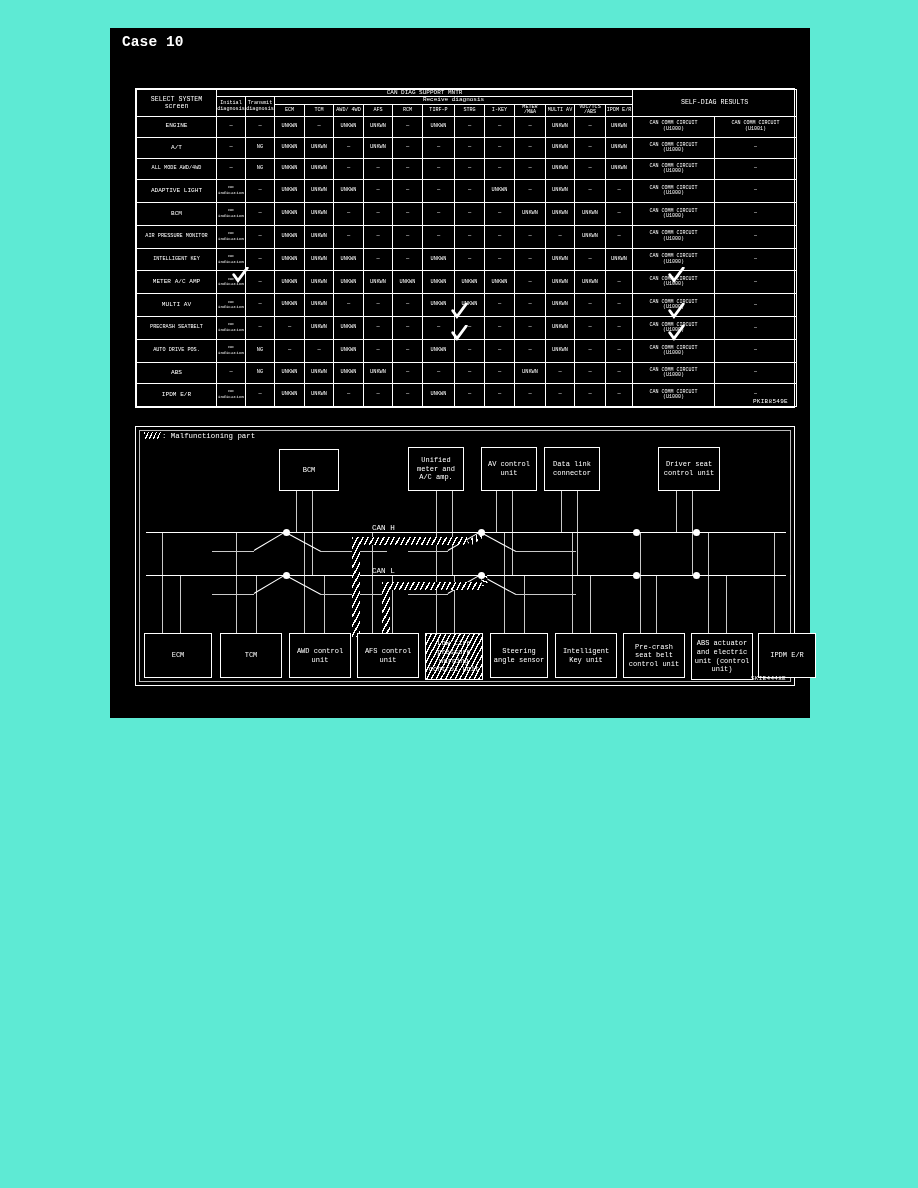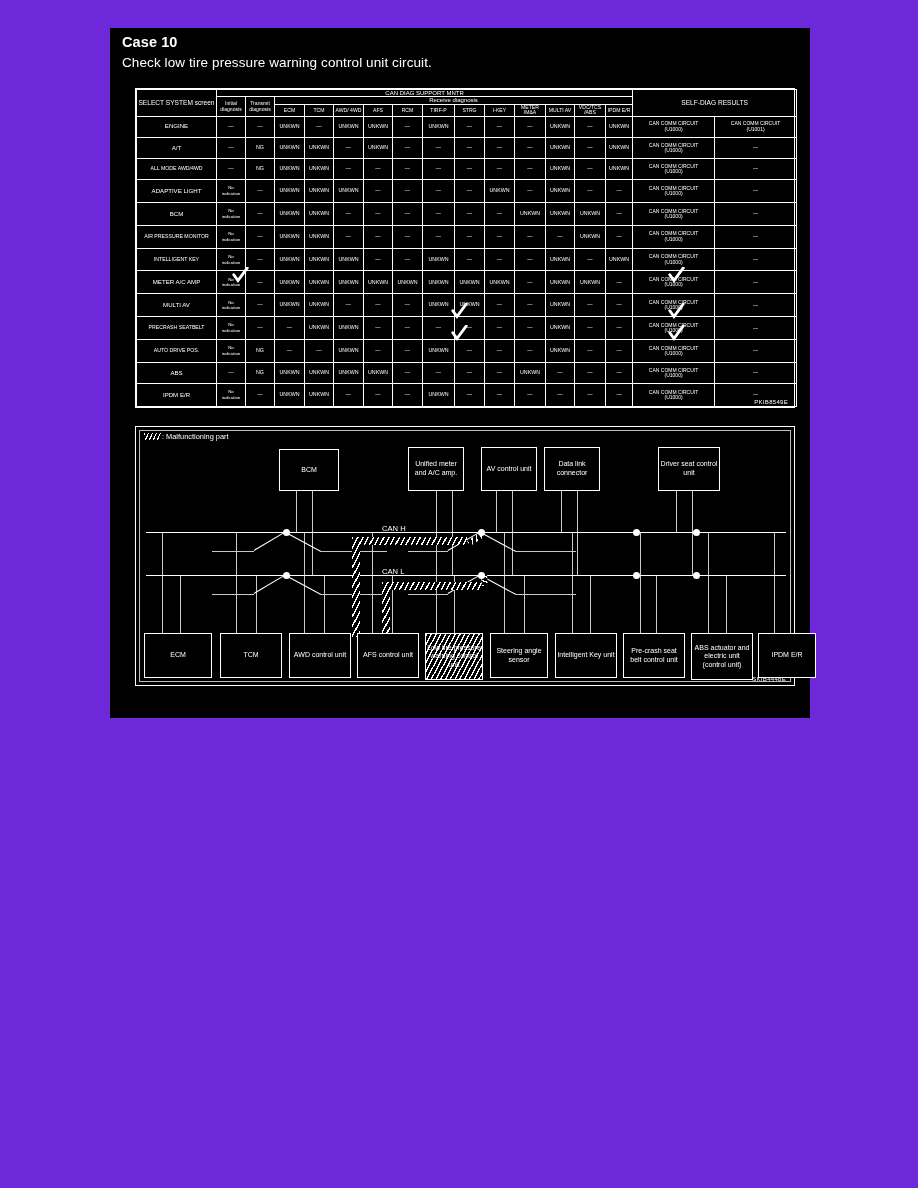--- a/index.html
+++ b/index.html
@@ -1,17 +1,17 @@
 <!DOCTYPE html>
 <html><head>
 <meta charset="utf-8">
 <style>
   html,body{margin:0;padding:0;background:#ffffff;}
   body{font-family:"Liberation Sans",sans-serif;}
-  #page{position:relative;width:918px;height:1188px;background:#6d28d9;overflow:hidden;}
+  #page{position:relative;width:918px;height:1188px;background:#5eead4;overflow:hidden;font-family:Liberation Mono, monospace;}
 
   
   #figure{position:absolute;left:110px;top:28px;width:700px;height:690px;background:#000000;}
 
   
   #case-title{position:absolute;left:12px;top:6px;color:#ffffff;font-size:14.5px;font-weight:bold;letter-spacing:.1px;}
   #case-desc{position:absolute;left:12px;top:27px;color:#ffffff;font-size:13.5px;letter-spacing:.1px;}
 
   
   #table-block{position:absolute;left:25px;top:60px;width:660px;height:320px;
@@ -48,39 +48,38 @@
       display:flex;align-items:center;justify-content:center;text-align:center;
       font-size:7px;line-height:1.22;background:#000000;z-index:6;padding:1px;}
   .nodebox.hatch{background:repeating-linear-gradient(118deg,#ffffff 0 1.3px,#000000 1.3px 4.2px);
       border-color:#ffffff;}
   .nodebox.hatch span{background:transparent;}
 
   .wire{position:absolute;background:#c9c9c9;z-index:2;}
   .wire.h{height:1px;}
   .wire.v{width:1px;}
   .bus{position:absolute;background:#ffffff;height:1.1px;z-index:3;}
-  .buslabel{position:absolute;color:#ffffff;font-size:7.6px;z-index:5;margin-left:10px;}
+  .buslabel{position:absolute;color:#ffffff;font-size:7.6px;z-index:5;}
   .dot{position:absolute;width:7px;height:7px;border-radius:50%;background:#ffffff;z-index:7;}
   .diag{position:absolute;height:1px;background:#ffffff;transform-origin:0 0;z-index:4;}
   .hatchbar{position:absolute;z-index:5;
       background:repeating-linear-gradient(118deg,#ffffff 0 1.4px,#000000 1.4px 4.6px);
       border:0;}
   .hatchdiag{position:absolute;transform-origin:0 0;z-index:5;
       background:repeating-linear-gradient(118deg,#ffffff 0 1.4px,#000000 1.4px 4.6px);}
   #fig2-code{position:absolute;right:8px;bottom:3px;color:#ffffff;font-size:6px;letter-spacing:.3px;z-index:9;}
 </style>
 </head>
 <body>
 
 <div id="page">
 
   <div id="figure">
 
     <div id="case-title">Case 10</div>
-    <div id="case-desc">Check low tire pressure warning control unit circuit.</div>
 
     <div id="table-block">
       <table class="mntr">
         <colgroup>
           <col style="width:80px">
             <col style="width:29px">
             <col style="width:29px">
           <col style="width:30px">
             <col style="width:29px">
             <col style="width:30px">

